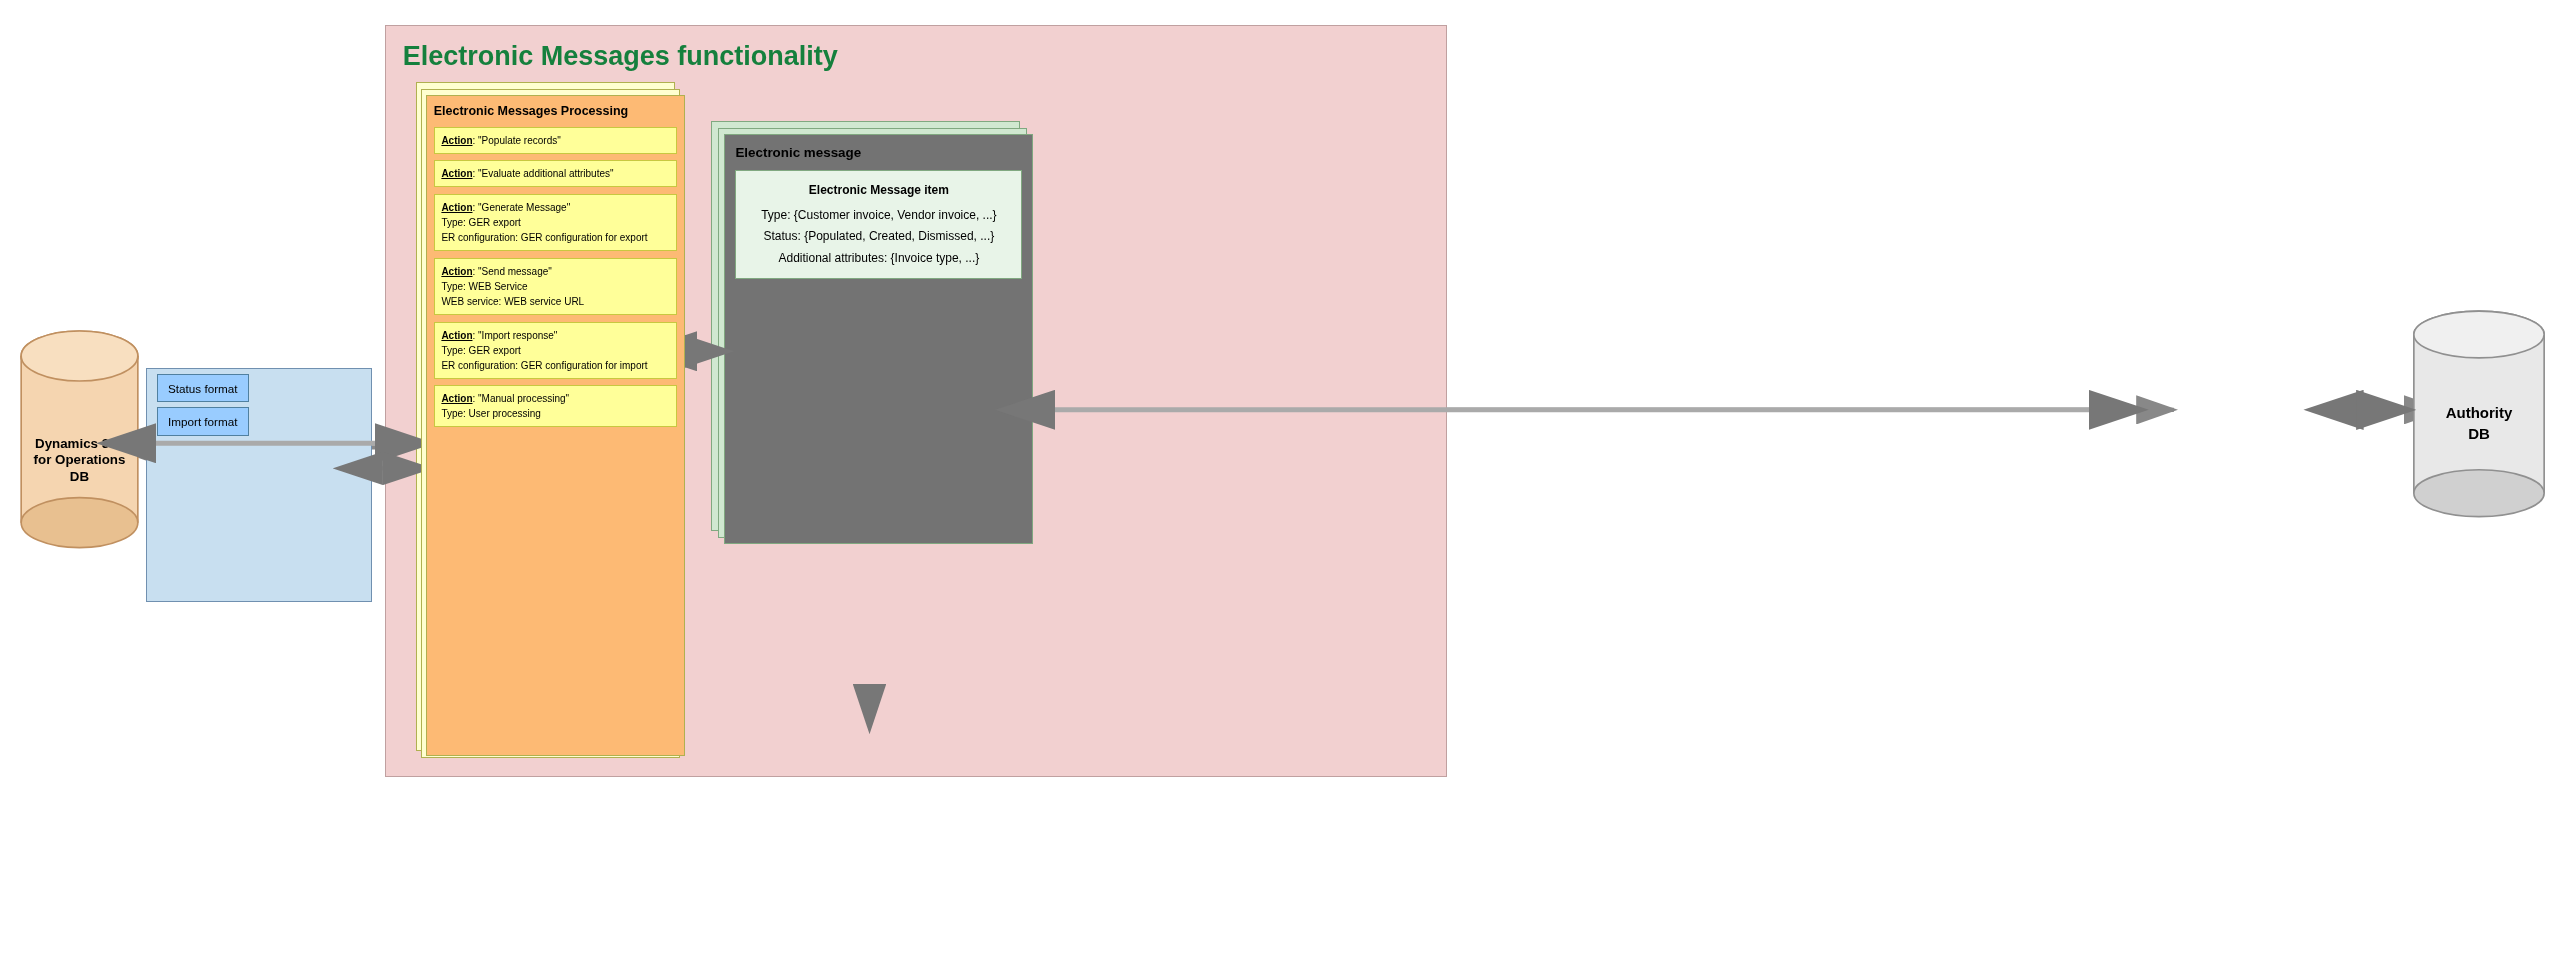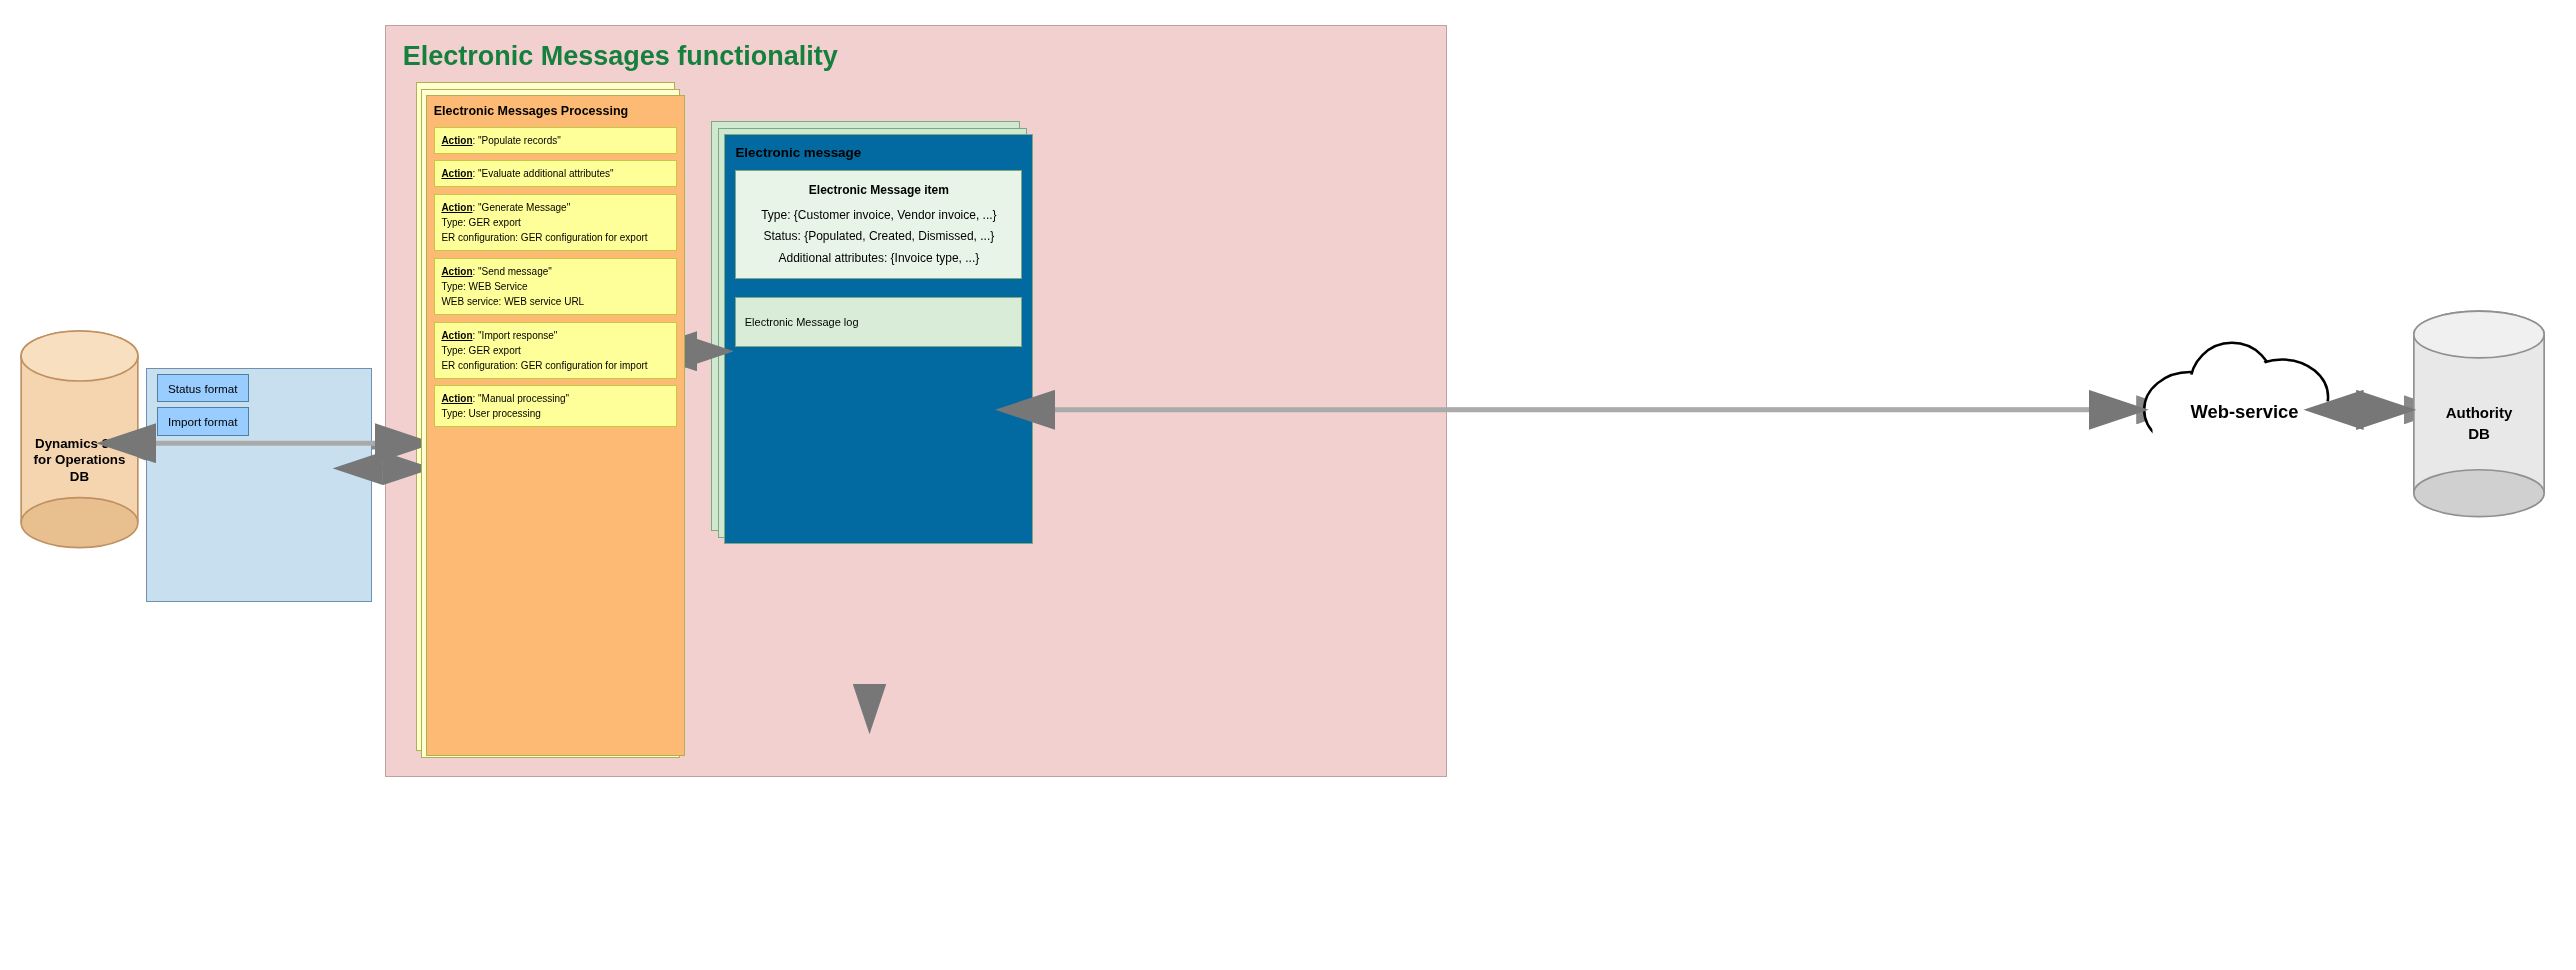--- a/index.html
+++ b/index.html
@@ -152,21 +152,21 @@
       height: 410px;
       background: #d0e8d0;
       border: 1.7px solid #80a880;
     }
     .em-box-main {
       position: absolute;
       left: 13.4px;
       top: 13.4px;
       width: 309px;
       height: 410px;
-      background: #0369a1;
+      background: #737373;
       border: 1.7px solid #80a880;
       padding: 10px;
     }
 
     .em-box-title {
       font-size: 13.4px;
       font-weight: bold;
       margin-bottom: 10px;
       color: #000;
     }
@@ -302,43 +302,23 @@
     <div class="em-box-back2"></div>
     <div class="em-box-back1"></div>
     <div class="em-box-main">
       <div class="em-box-title">Electronic message</div>
       <div class="em-item-box">
         <div style="font-weight:bold; margin-bottom:3.3px;">Electronic Message item</div>
         <div>Type: {Customer invoice, Vendor invoice, ...}</div>
         <div>Status: {Populated, Created, Dismissed, ...}</div>
         <div>Additional attributes: {Invoice type, ...}</div>
       </div>
-      <div class="em-log-box">
-        <span>Electronic Message log</span>
-      </div>
-    </div>
-  </div>
-
-  <div style="position:absolute; left:2140px; top:301px; width:209px; height:184px;">
-    <svg viewBox="0 0 250 220" xmlns="http://www.w3.org/2000/svg" width="209" height="184">
-
-      <g>
-        <ellipse cx="60" cy="130" rx="55" ry="45" fill="white" stroke="black" stroke-width="3"></ellipse>
-        <ellipse cx="110" cy="100" rx="50" ry="50" fill="white" stroke="black" stroke-width="3"></ellipse>
-        <ellipse cx="170" cy="115" rx="55" ry="45" fill="white" stroke="black" stroke-width="3"></ellipse>
-        <ellipse cx="125" cy="150" rx="90" ry="45" fill="white" stroke="black" stroke-width="3"></ellipse>
-
-        <ellipse cx="60" cy="130" rx="52" ry="42" fill="white" stroke="none"></ellipse>
-        <ellipse cx="110" cy="100" rx="47" ry="47" fill="white" stroke="none"></ellipse>
-        <ellipse cx="170" cy="115" rx="52" ry="42" fill="white" stroke="none"></ellipse>
-        <rect x="15" y="120" width="220" height="80" fill="white" stroke="none"></rect>
-        <text x="125" y="140" text-anchor="middle" font-size="22" font-weight="bold" fill="#000">Web-service</text>
-      </g>
-    </svg>
-  </div>
+    </div>
+  </div>
+
 
   <div style="position:absolute; left:2408px; top:301px; width:142px; height:234px;">
     <svg viewBox="0 0 170 280" xmlns="http://www.w3.org/2000/svg" width="142" height="234">
       <ellipse cx="85" cy="40" rx="78" ry="28" fill="#e0e0e0" stroke="#909090" stroke-width="2"></ellipse>
       <rect x="7" y="40" width="156" height="190" fill="#e8e8e8" stroke="#909090" stroke-width="0"></rect>
       <line x1="7" y1="40" x2="7" y2="230" stroke="#909090" stroke-width="2"></line>
       <line x1="163" y1="40" x2="163" y2="230" stroke="#909090" stroke-width="2"></line>
       <ellipse cx="85" cy="230" rx="78" ry="28" fill="#d0d0d0" stroke="#909090" stroke-width="2"></ellipse>
       <ellipse cx="85" cy="40" rx="78" ry="28" fill="#f0f0f0" stroke="#909090" stroke-width="2"></ellipse>
       <text x="85" y="140" text-anchor="middle" font-size="18" font-weight="bold" fill="#000">Authority</text>

